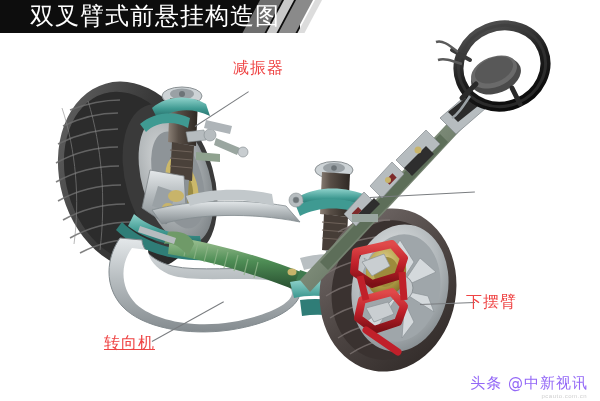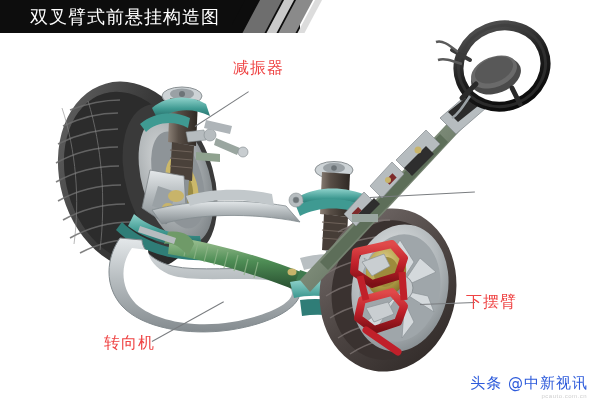--- a/index.html
+++ b/index.html
@@ -14,46 +14,46 @@
   .titlebar{position:absolute;left:0;top:0;width:300px;height:33px;background:#0d0d0d;}
   .titlebar-stripes{position:absolute;left:232px;top:0;width:124px;height:33px;overflow:hidden;}
   .stripe{position:absolute;top:-8px;height:50px;transform:skewX(-28deg);}
   .s1{left:4px;width:13px;background:#0d0d0d;}
   .s2{left:19px;width:22px;background:#6e6e6e;}
   .s3{left:43px;width:10px;background:#c9c9c9;}
   .s4{left:55px;width:17px;background:#8a8a8a;}
   .s5{left:74px;width:7px;background:#dcdcdc;}
   .title-text{
     position:absolute;left:30px;top:3px;
-    color:#ffffff;font-size:18px;line-height:27px;
+    color:#ffffff;font-size:24px;line-height:27px;
     letter-spacing:1px;white-space:nowrap;
     font-family:"DejaVu Sans","Liberation Sans",sans-serif;
   }
 
   
   .label{
     position:absolute;color:#ef4444;font-size:16px;line-height:20px;
     white-space:nowrap;letter-spacing:1px;
     font-family:"DejaVu Sans","Liberation Sans",sans-serif;
   }
   .lbl-damper{left:233px;top:58px;}
   .lbl-upper{left:478px;top:183px;}
   .lbl-lower{left:466px;top:292px;}
-  .lbl-steer{left:104px;top:333px;}
+  .lbl-steer{left:104px;top:333px;text-decoration:underline;}
 
   .leader{position:absolute;background:#7a7d80;transform-origin:0 50%;height:1.2px;}
   .ld-damper{left:195px;top:126px;width:64px;transform:rotate(-33deg);}
   .ld-upper{left:370px;top:197px;width:105px;transform:rotate(-3deg);}
   .ld-lower{left:420px;top:304px;width:55px;transform:rotate(-2deg);}
   .ld-steer{left:152px;top:341px;width:82px;transform:rotate(-29deg);}
 
   
   .watermark{
     position:absolute;right:12px;bottom:8px;
-    color:#1d4ed8;font-size:15px;letter-spacing:1px;white-space:nowrap;
+    color:#8b5cf6;font-size:15px;letter-spacing:1px;white-space:nowrap;
     font-family:"DejaVu Sans","Liberation Sans",sans-serif;opacity:.92;
   }
   .wm-sub{
     position:absolute;right:13px;bottom:2px;color:#cfcfcf;font-size:6px;letter-spacing:.5px;
   }
 
   
   #art{position:absolute;left:0;top:0;width:600px;height:401px;}
 </style>
 </head>

